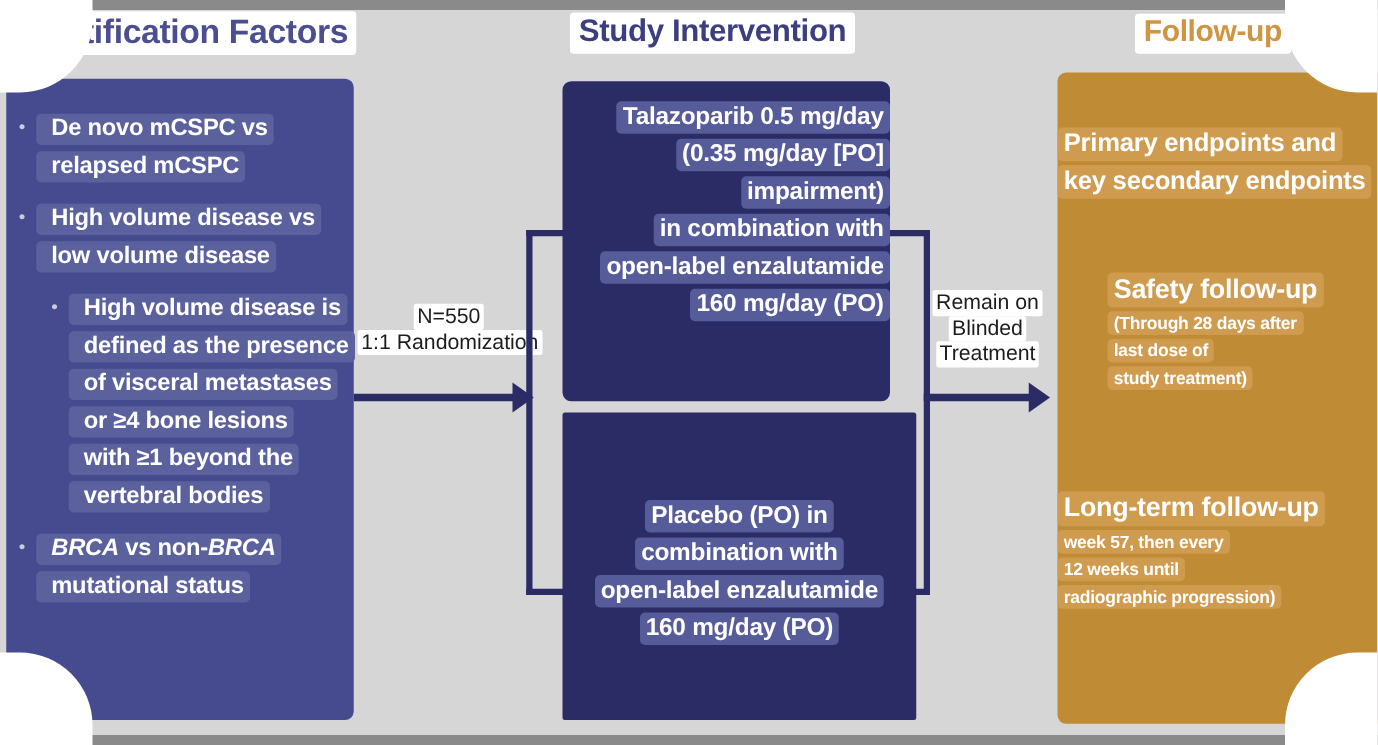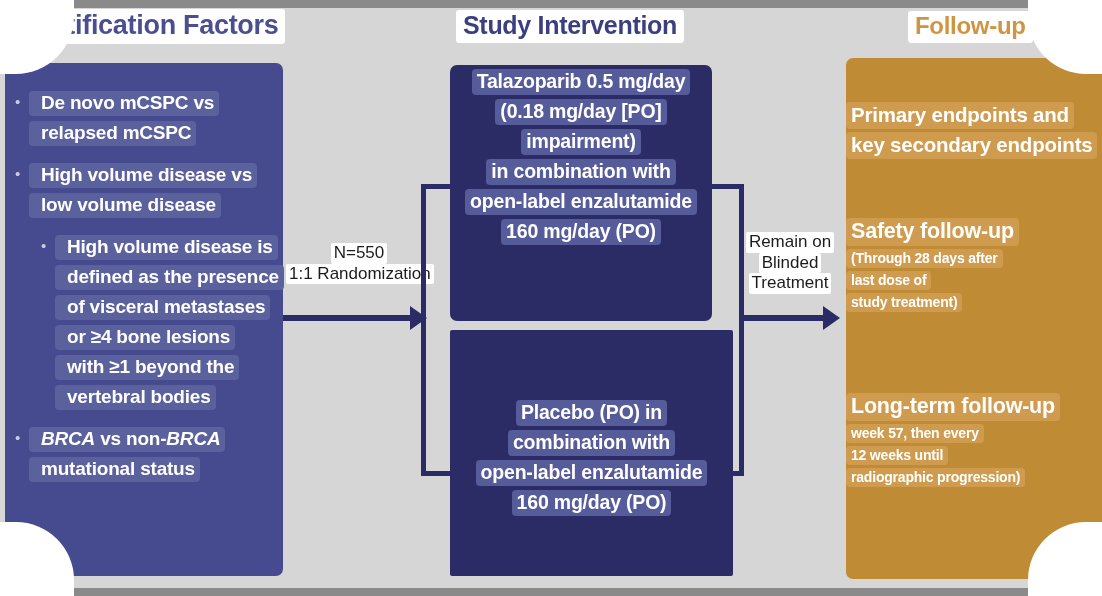--- a/index.html
+++ b/index.html
@@ -268,23 +268,23 @@
   <div class="nav-line" style="left:283px; top:315px; width:129px; height:6px;"></div>
   <div class="arrow-head" style="left:410px; top:306px;"></div>
 
   <div class="nav-line" style="left:421px; top:184px; width:5px; height:292px;"></div>
   <div class="nav-line" style="left:421px; top:184px; width:32px; height:5px;"></div>
   <div class="nav-line" style="left:421px; top:471px; width:32px; height:5px;"></div>
 
   <div class="col-header hdr-interv">Study Intervention</div>
 
   <div class="panel panel-arm-top">
-    <div class="arm-lines" style="top:4px;">
+    <div class="arm-lines" style="top:16px;align-items:flex-end;">
       <span class="hl">Talazoparib 0.5 mg/day</span>
-      <span class="hl">(0.18 mg/day [PO]</span>
+      <span class="hl">(0.35 mg/day [PO]</span>
       <span class="hl">impairment)</span>
       <span class="hl">in combination with</span>
       <span class="hl">open-label enzalutamide</span>
       <span class="hl">160 mg/day (PO)</span>
     </div>
   </div>
 
   <div class="panel panel-arm-bottom">
     <div class="arm-lines" style="top:70px;">
       <span class="hl">Placebo (PO) in</span>
@@ -308,21 +308,21 @@
 
   <div class="col-header hdr-follow">Follow-up</div>
 
   <div class="panel panel-follow">
 
     <div class="fu-block" style="top:44px;">
       <span class="hl fu-endpoint">Primary endpoints and</span>
       <span class="hl fu-endpoint">key secondary endpoints</span>
     </div>
 
-    <div class="fu-block" style="top:160px;">
+    <div class="fu-block" style="top:160px;margin-left:40px;">
       <span class="hl fu-head">Safety follow-up</span>
       <span class="hl fu-body">(Through 28 days after</span>
       <span class="hl fu-body">last dose of</span>
       <span class="hl fu-body">study treatment)</span>
     </div>
 
     <div class="fu-block" style="top:335px;">
       <span class="hl fu-head">Long-term follow-up</span>
       <span class="hl fu-body">week 57, then every</span>
       <span class="hl fu-body">12 weeks until</span>

